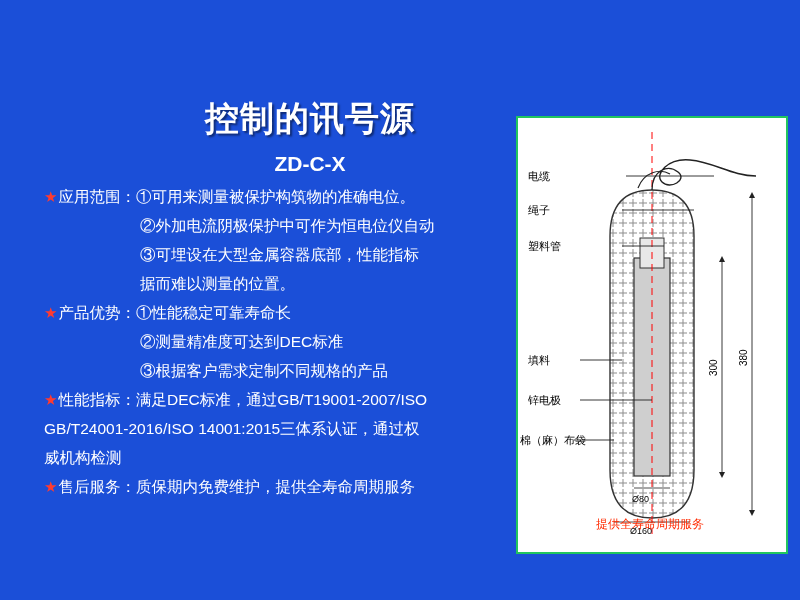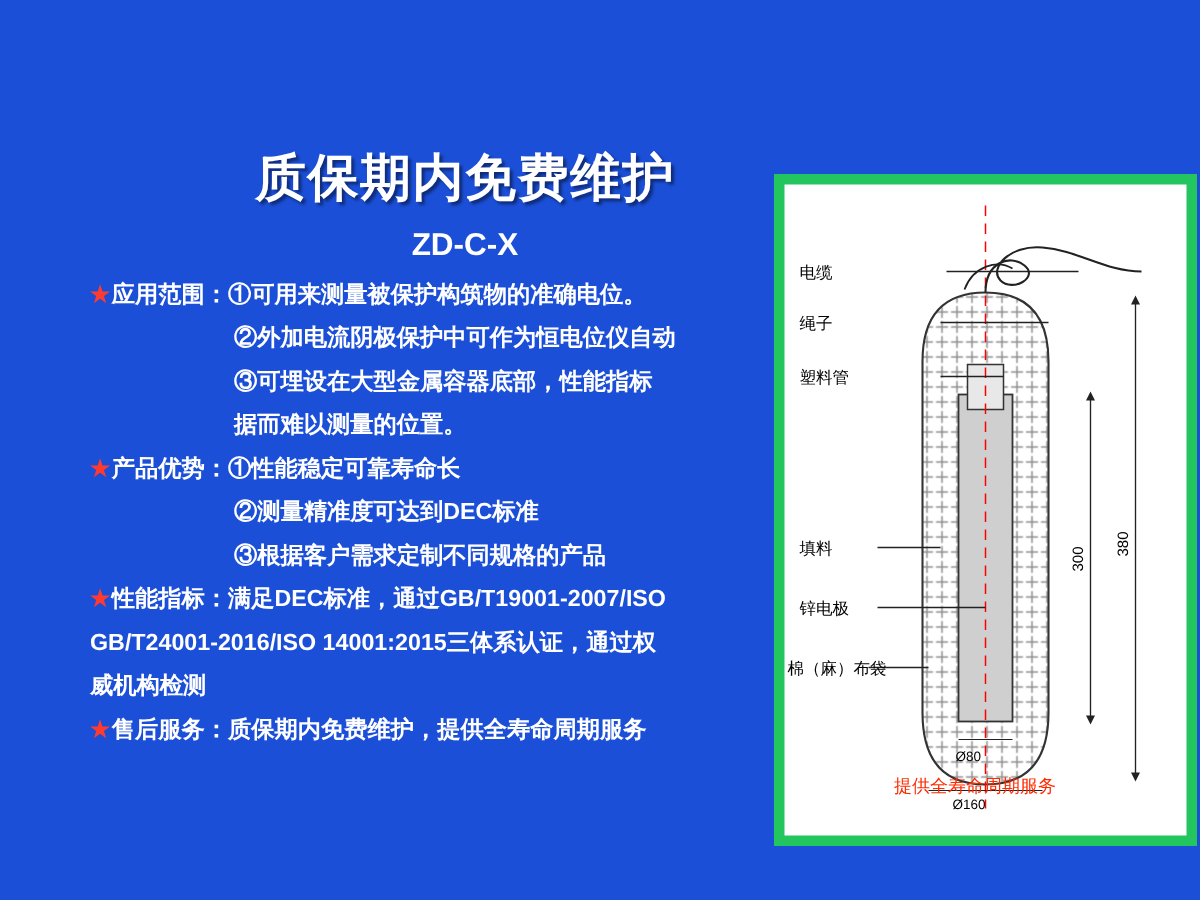--- a/index.html
+++ b/index.html
@@ -49,22 +49,21 @@
     position: absolute;
     left: 44px;
     top: 182px;
     width: 466px;
     color: #ffffff;
     font-size: 15.5px;
     line-height: 29px;
   }
   .para {
     position: relative;
-    margin: 0 0 0 16px;
-    font-weight: bold;
+    margin: 0 0 0 0;
   }
   .bullet-row {
     display: block;
     white-space: nowrap;
   }
   .star {
     color: #ff3b30;
     font-size: 15px;
     margin-right: 1px;
   }
@@ -82,41 +81,41 @@
     display: block;
   }
   
   #figure {
     position: absolute;
     left: 516px;
     top: 116px;
     width: 268px;
     height: 434px;
     background: #ffffff;
-    border: 7px solid #22c55e;
+    border: 2px solid #22c55e;
   }
   #figure svg {
     display: block;
   }
   #fig-caption {
     position: absolute;
     left: 516px;
     top: 516px;
     width: 268px;
     text-align: center;
     color: #ff2a00;
     font-size: 12px;
   }
 </style>
 </head>
 <body>
 
 <div id="slide" style="background: rgb(27, 79, 216);">
 
-  <div id="title">质保期内免费维护</div>
+  <div id="title">控制的讯号源</div>
   <div id="subtitle">ZD-C-X</div>
 
   <div id="body-text">
 
     <div class="para">
       <span class="bullet-row">
         <span class="star">★</span><span class="heading">应用范围：</span><span>①可用来测量被保护构筑物的准确电位。</span>
       </span>
       <span class="indent1">②外加电流阴极保护中可作为恒电位仪自动</span>
       <span class="indent1">③可埋设在大型金属容器底部，性能指标</span>

